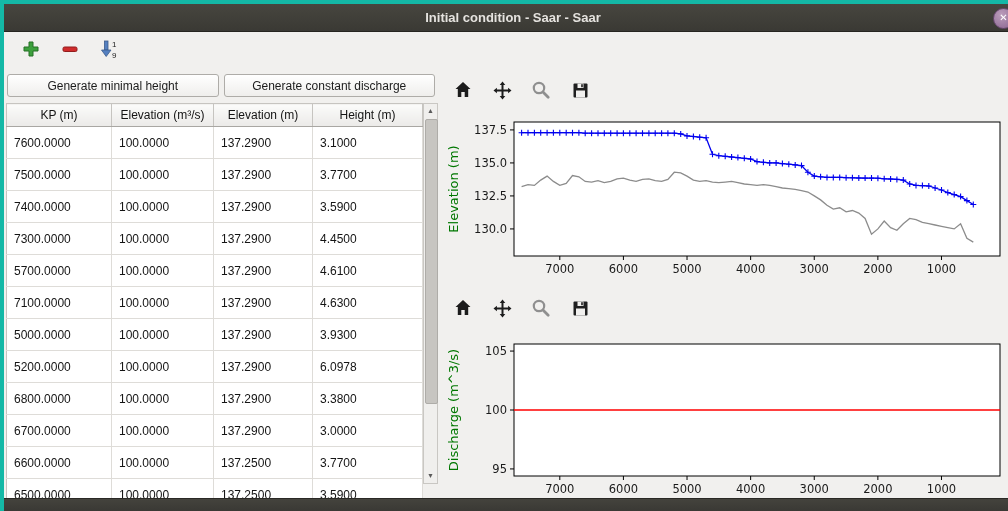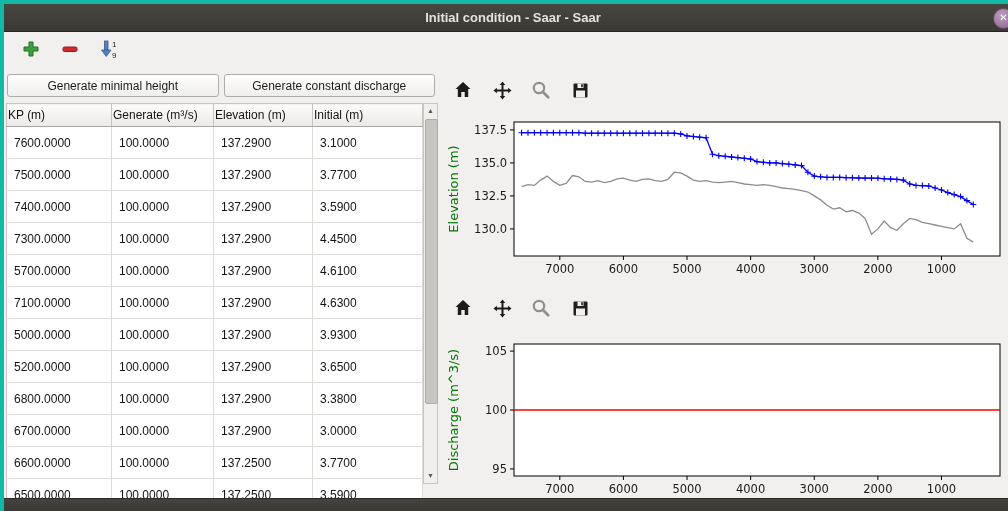--- a/index.html
+++ b/index.html
@@ -14,21 +14,21 @@
   
   .main-toolbar{position:absolute;top:28px;left:0;right:0;height:33px;display:flex;align-items:center;gap:19px;padding-left:17px;}
   .tool-icon{width:20px;height:20px;display:flex;align-items:center;justify-content:center;}
 
   
   .left-panel{position:absolute;top:61px;left:0;width:434px;bottom:14px;}
   .gen-buttons{display:flex;gap:5px;padding:9px 3px 6px 3px;}
   .gen-btn{flex:1;height:23px;font-size:12px;color:#1c1c1c;background:linear-gradient(#ffffff,#efeeec);border:1px solid #aeaca8;border-radius:3px;}
   .table-area{display:flex;margin-left:2px;}
   table{border-collapse:collapse;width:416px;table-layout:fixed;background:#ffffff;font-size:12px;color:#141414;border:1px solid #c6c4c0;}
-  th{height:20px;font-weight:normal;background:linear-gradient(#fbfbfa,#ebeae8);border-right:1px solid #c6c4c0;border-bottom:1px solid #a9a7a3;text-align:left;font-size:12px;}
+  th{height:20px;font-weight:normal;background:linear-gradient(#fbfbfa,#ebeae8);border-right:1px solid #c6c4c0;border-bottom:1px solid #a9a7a3;text-align:center;font-size:12px;}
   td{height:29px;border-right:1px solid #dedcd8;border-bottom:1px solid #dedcd8;padding-left:7px;}
 
   
   .vscroll{position:relative;width:15px;height:381px;background:#f0efed;border:1px solid #c9c7c3;box-sizing:border-box;}
   .vscroll .arrow{position:absolute;left:0;width:13px;height:14px;font-size:7px;color:#5a5a5a;text-align:center;line-height:14px;}
   .vscroll .arrow.up{top:0;}
   .vscroll .arrow.down{bottom:0;}
   .vscroll .thumb{position:absolute;left:1px;top:15px;width:11px;height:283px;background:#c7c5c1;border:1px solid #aeaca8;border-radius:2px;}
 
   
@@ -84,23 +84,23 @@
       <table>
         <colgroup>
           <col style="width:105px">
             <col style="width:102px">
             <col style="width:99px">
             <col style="width:110px">
         </colgroup>
         <thead>
           <tr>
               <th>KP (m)</th>
-              <th>Generate (m³/s)</th>
+              <th>Elevation (m³/s)</th>
               <th>Elevation (m)</th>
-              <th>Initial (m)</th>
+              <th>Height (m)</th>
             </tr>
         </thead>
         <tbody>
             <tr>
               <td>7600.0000</td>
               <td>100.0000</td>
               <td>137.2900</td>
               <td>3.1000</td>
             </tr>
             <tr>
@@ -136,21 +136,21 @@
             <tr>
               <td>5000.0000</td>
               <td>100.0000</td>
               <td>137.2900</td>
               <td>3.9300</td>
             </tr>
             <tr>
               <td>5200.0000</td>
               <td>100.0000</td>
               <td>137.2900</td>
-              <td>3.6500</td>
+              <td>6.0978</td>
             </tr>
             <tr>
               <td>6800.0000</td>
               <td>100.0000</td>
               <td>137.2900</td>
               <td>3.3800</td>
             </tr>
             <tr>
               <td>6700.0000</td>
               <td>100.0000</td>

